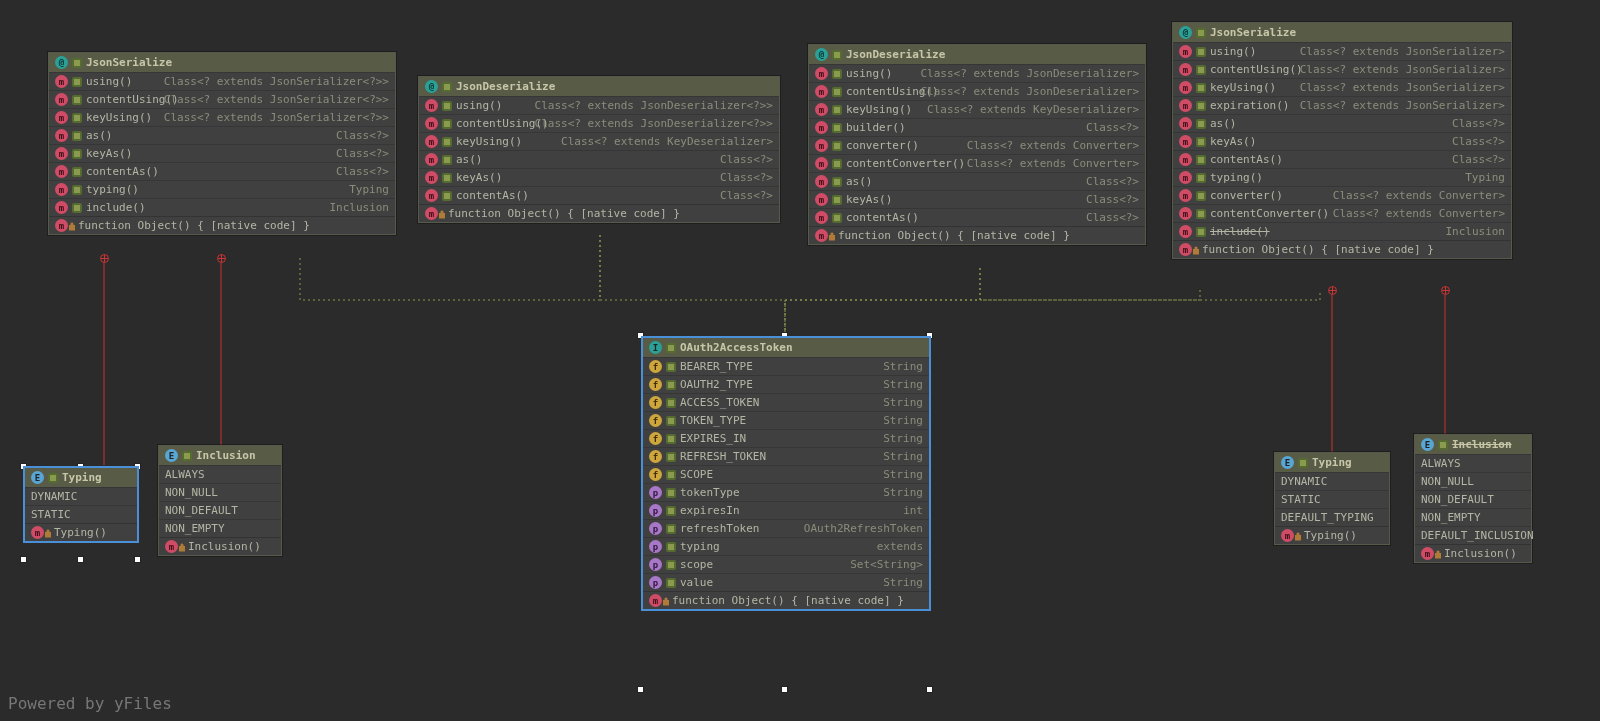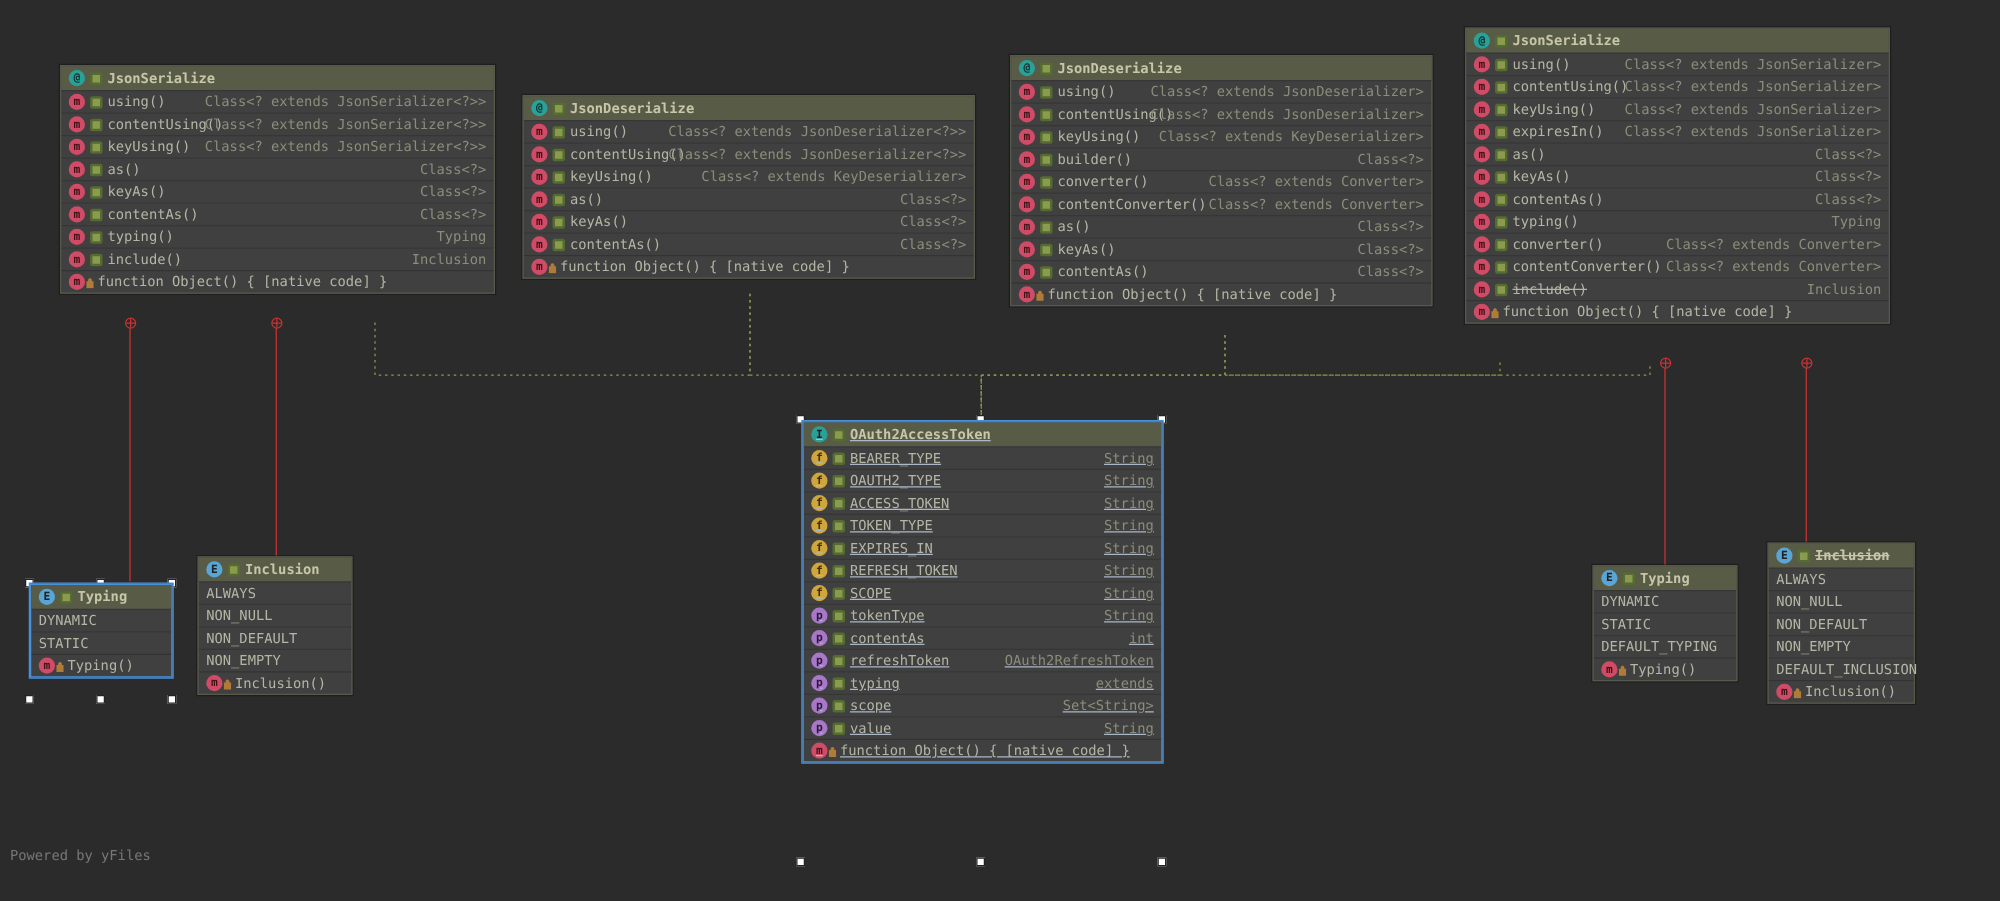--- a/index.html
+++ b/index.html
@@ -9,24 +9,24 @@
     font-size: 11px;
     color: #a9b7c6;
     width: 1600px;
     height: 721px;
     position: relative;
     overflow: hidden;
   }
   .canvas { position: relative; width: 100%; height: 100%; }
   .footer {
     position: absolute;
-    bottom: 30px;
+    bottom: 8px;
     left: 8px;
     color: #777;
-    font-size: 11px;
+    font-size: 16px;
   }
   
   svg.links { position: absolute; left:0; top:0; width:1600px; height:721px; pointer-events:none; }
 
   
   .box {
     position: absolute;
     background: #404040;
     border: 1px solid #565a4a;
     box-shadow: 0 0 0 1px rgba(0,0,0,.3);
@@ -404,21 +404,21 @@
               <span class="ico ico-method"></span>
               <span class="pkg-lock"></span>
               <span class="name">keyUsing()</span>
             </span>
             <span class="type">Class&lt;? extends JsonSerializer&gt;</span>
           </div>
           <div class="row">
             <span class="left">
               <span class="ico ico-method"></span>
               <span class="pkg-lock"></span>
-              <span class="name">expiresIn()</span>
+              <span class="name">expiration()</span>
             </span>
             <span class="type">Class&lt;? extends JsonSerializer&gt;</span>
           </div>
           <div class="row">
             <span class="left">
               <span class="ico ico-method"></span>
               <span class="pkg-lock"></span>
               <span class="name">as()</span>
             </span>
             <span class="type">Class&lt;?&gt;</span>
@@ -535,21 +535,21 @@
             </span>
             <span class="type"></span>
           </div>
         </div>
         <div class="box-footer">
           <span class="ico ico-method"></span>
           <span class="lock"></span>
           <span class="ctor">Inclusion()</span>
         </div>
       </div>
-      <div class="box selected" style="left: 642px; top: 337px; width: 288px; text-decoration: underline;">
+      <div class="box selected" style="left: 642px; top: 337px; width: 288px;">
         <div class="box-header">
           <span class="ico ico-interface"></span>
           <span class="pkg-lock"></span>
           <span class="title">OAuth2AccessToken</span>
         </div>
         <div class="rows">
           <div class="row">
             <span class="left">
               <span class="ico ico-field"></span>
               <span class="pkg-lock"></span>
@@ -610,21 +610,21 @@
               <span class="ico ico-prop"></span>
               <span class="pkg-lock"></span>
               <span class="name">tokenType</span>
             </span>
             <span class="type">String</span>
           </div>
           <div class="row">
             <span class="left">
               <span class="ico ico-prop"></span>
               <span class="pkg-lock"></span>
-              <span class="name">contentAs</span>
+              <span class="name">expiresIn</span>
             </span>
             <span class="type">int</span>
           </div>
           <div class="row">
             <span class="left">
               <span class="ico ico-prop"></span>
               <span class="pkg-lock"></span>
               <span class="name">refreshToken</span>
             </span>
             <span class="type">OAuth2RefreshToken</span>

